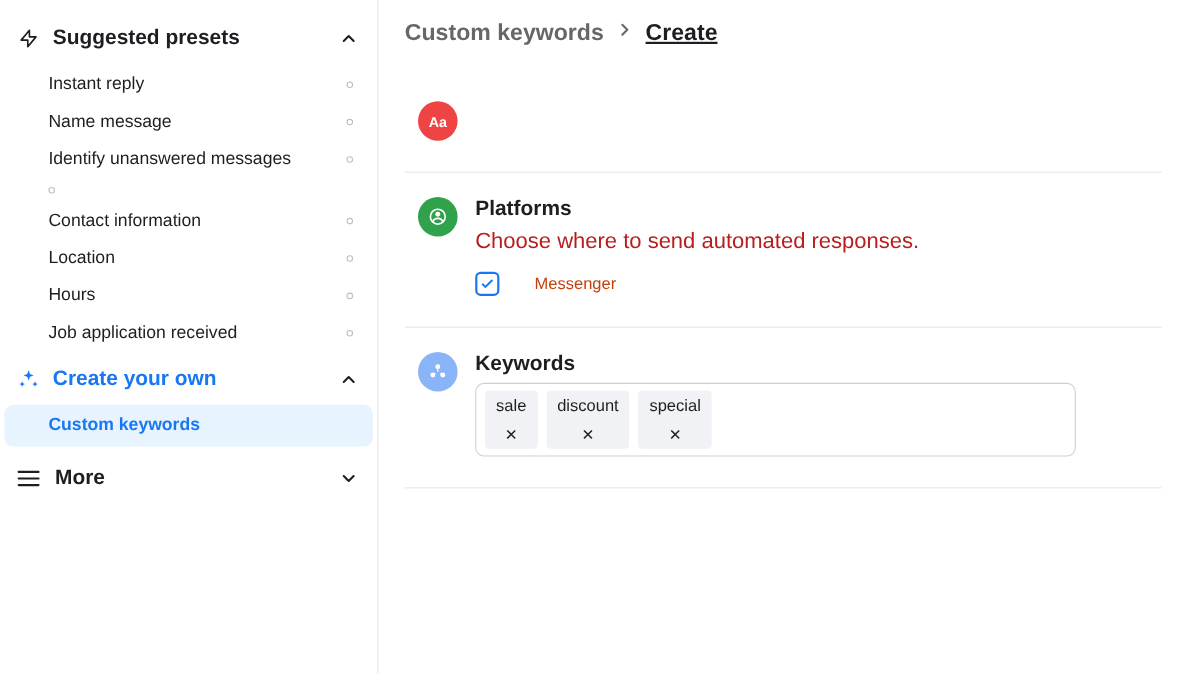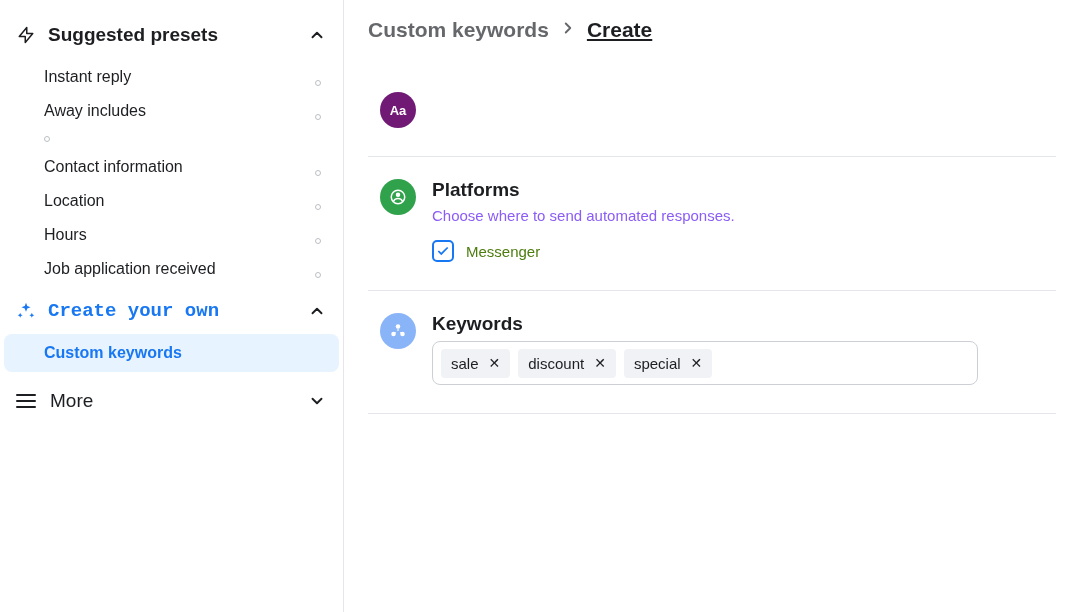--- a/index.html
+++ b/index.html
@@ -29,37 +29,36 @@
       cursor: pointer;
     }
     .section-header .title {
       font-size: 19px;
       font-weight: 700;
       color: #1c1e21;
       flex: 1;
     }
     .section-header.blue .title {
       color: #1877f2;
-      font-family: Liberation Mono, monospace;
     }
     .chevron-icon {
       width: 20px;
       height: 20px;
       display: inline-flex;
       align-items: center;
       justify-content: center;
       color: #1c1e21;
     }
     .preset-list {
       margin-top: 8px;
       padding-left: 26px;
     }
     .preset-item {
       display: flex;
-      align-items: flex-end;
+      align-items: center;
       justify-content: space-between;
       padding: 8px 18px 8px 14px;
       font-size: 16px;
       color: #1c1e21;
       cursor: pointer;
     }
     .dot-icon {
       width: 6px;
       height: 6px;
       border-radius: 50%;
@@ -83,21 +82,21 @@
     .more-header {
       display: flex;
       align-items: center;
       gap: 14px;
       padding: 10px 12px;
       cursor: pointer;
       margin-top: 8px;
     }
     .more-header .title {
       font-size: 19px;
-      font-weight: 400;
+      font-weight: 700;
       color: #1c1e21;
       flex: 1;
     }
     .hamburger-icon {
       width: 20px;
       height: 14px;
       display: flex;
       flex-direction: column;
       justify-content: space-between;
     }
@@ -161,36 +160,36 @@
       height: 36px;
       border-radius: 50%;
       display: flex;
       align-items: center;
       justify-content: center;
       flex-shrink: 0;
       color: #fff;
       font-size: 13px;
       font-weight: 600;
     }
-    .section-icon.orange { background: #701a75; }
+    .section-icon.orange { background: #ef4444; }
     .section-icon.green  { background: #31a24c; }
     .section-icon.blue   { background: #8ab4f8; }
     .section-body {
       flex: 1;
       padding-right: 10px;
     }
     .section-title {
       font-size: 19px;
       font-weight: 700;
       color: #1c1e21;
       margin-bottom: 4px;
     }
     .section-desc {
-      font-size: 15px;
-      color: #8b5cf6;
+      font-size: 20px;
+      color: #b91c1c;
       line-height: 1.4;
       margin-bottom: 14px;
     }
     .text-input {
       width: 100%;
       max-width: 546px;
       padding: 10px 14px;
       font-size: 15px;
       border: 1px solid #ccd0d5;
       border-radius: 8px;
@@ -215,21 +214,22 @@
     }
     .checkbox svg {
       width: 14px;
       height: 14px;
       stroke: #1877f2;
       stroke-width: 3;
       fill: none;
     }
     .checkbox-label {
       font-size: 15px;
-      color: #4d7c0f;
+      color: #c2410c;
+      margin-left: 20px;
     }
     .keyword-input-wrap {
       width: 100%;
       max-width: 546px;
       padding: 6px 8px;
       border: 1px solid #ccd0d5;
       border-radius: 8px;
       display: flex;
       flex-wrap: wrap;
       gap: 8px;
@@ -239,20 +239,21 @@
     }
     .chip {
       display: inline-flex;
       align-items: center;
       gap: 10px;
       background: #f0f2f5;
       border-radius: 4px;
       padding: 6px 10px;
       font-size: 15px;
       color: #1c1e21;
+      flex-direction: column;
     }
     .chip-remove {
       cursor: pointer;
       color: #1c1e21;
       font-size: 14px;
       line-height: 1;
     }
     .section-spacer-top { margin-top: 8px; }
   </style>
 </head>
@@ -273,21 +274,25 @@
         </svg>
     </span>
   </div>
 
   <div class="preset-list">
     <div class="preset-item">
       <span>Instant reply</span>
       <span class="dot-icon"></span>
     </div>
     <div class="preset-item">
-      <span>Away includes</span>
+      <span>Name message</span>
+      <span class="dot-icon"></span>
+    </div>
+    <div class="preset-item">
+      <span>Identify unanswered messages</span>
       <span class="dot-icon"></span>
     </div>
     <div class="preset-item">
       <span class="dot-icon"></span>
     </div>
     <div class="preset-item">
       <span>Contact information</span>
       <span class="dot-icon"></span>
     </div>
     <div class="preset-item">

